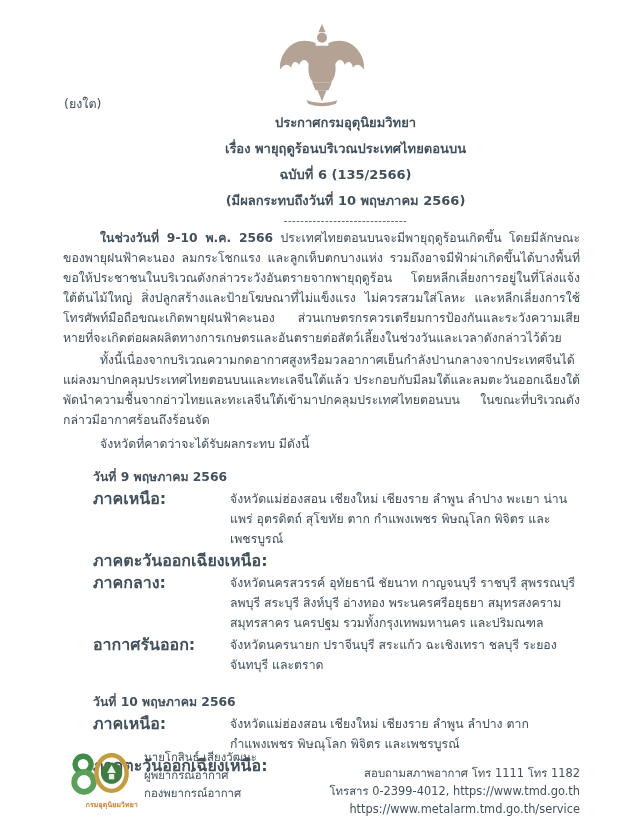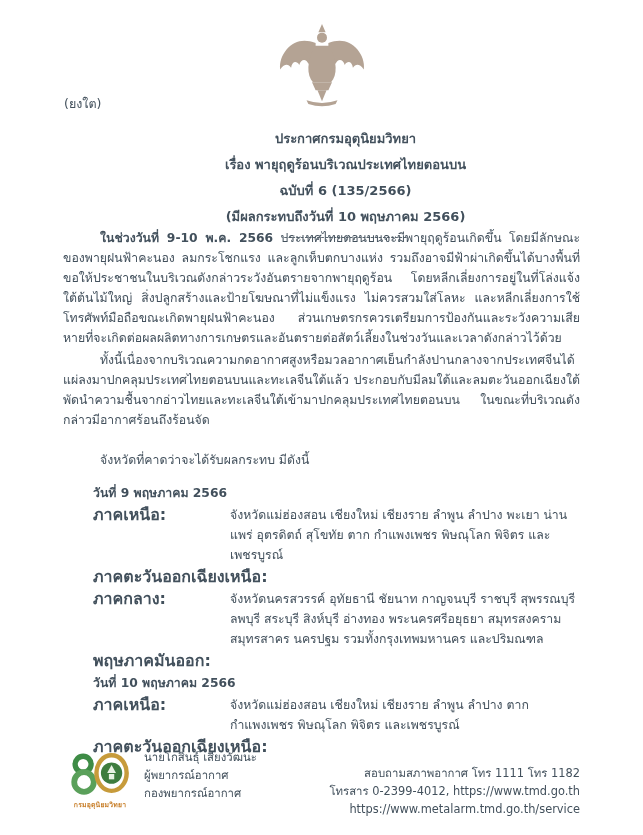--- a/index.html
+++ b/index.html
@@ -15,65 +15,65 @@
   
   .emblem{
     position:absolute;top:20px;left:0;right:0;
     display:flex;justify-content:center;
   }
   .copy-label{
     position:absolute;left:64px;top:94px;
     font-size:12.5px;
   }
   .title-block{
-    position:absolute;top:126px;left:0;right:0;
+    position:absolute;top:110px;left:0;right:0;
     text-align:center;font-weight:bold;font-size:13px;
     line-height:26px;
     padding-left:48px;
   }
   .divider{
     text-align:center;font-size:10px;letter-spacing:.5px;
     line-height:14px;font-weight:normal;
   }
   
   .content{
     position:absolute;top:228px;left:63px;right:63px;
     font-size:12.3px;line-height:20px;
   }
   .para{
     text-indent:37px;text-align:justify;margin:0;
   }
   .para + .para{margin-top:2px;}
   .lead-bold{font-weight:bold;}
-  .provinces-intro{text-indent:37px;margin:20px 0 0 0;}
+  .provinces-intro{text-indent:37px;margin:4px 0 0 0;}
   .day-heading{
     font-weight:bold;margin:13px 0 1px 30px;
   }
-  .day-heading.second{margin-top:2px;}
+  .day-heading.second{margin-top:17px;}
   .region-row{
     display:flex;align-items:flex-start;
     margin:2px 0 2px 30px;
   }
   .region-label{
     flex:0 0 137px;font-weight:bold;white-space:nowrap;
     font-size:16px;
   }
   .region-provinces{flex:1;}
   
   .footer{
     position:absolute;left:62px;right:63px;top:748px;
     display:flex;align-items:flex-start;
     font-size:11.4px;line-height:18px;
   }
   .logo-box{
     width:76px;flex:0 0 76px;text-align:center;margin-top:2px;
   }
   .logo-caption{
     font-size:6.8px;color:#c87f2a;font-weight:bold;line-height:8px;
-    margin-top:-2px;letter-spacing:.2px;
+    margin-top:-2px;letter-spacing:.2px;text-align:right;
   }
   .sign-block{margin-left:6px;}
   .contact-block{margin-left:auto;text-align:right;margin-top:16px;}
 </style>
 </head>
 <body>
 
 <div class="page">
 
   <div class="emblem">
@@ -116,21 +116,22 @@
         <div class="region-provinces">จังหวัดแม่ฮ่องสอน เชียงใหม่ เชียงราย ลำพูน ลำปาง พะเยา น่าน แพร่ อุตรดิตถ์ สุโขทัย ตาก กำแพงเพชร พิษณุโลก พิจิตร และเพชรบูรณ์</div>
       </div>
       <div class="region-row">
         <div class="region-label">ภาคตะวันออกเฉียงเหนือ:</div>
       </div>
       <div class="region-row">
         <div class="region-label">ภาคกลาง:</div>
         <div class="region-provinces">จังหวัดนครสวรรค์ อุทัยธานี ชัยนาท กาญจนบุรี ราชบุรี สุพรรณบุรี ลพบุรี สระบุรี สิงห์บุรี อ่างทอง พระนครศรีอยุธยา สมุทรสงคราม สมุทรสาคร นครปฐม รวมทั้งกรุงเทพมหานคร และปริมณฑล</div>
       </div>
       <div class="region-row">
-        <div class="region-label">พฤษภาคมันออก:</div>
+        <div class="region-label">อากาศรันออก:</div>
+        <div class="region-provinces">จังหวัดนครนายก ปราจีนบุรี สระแก้ว ฉะเชิงเทรา ชลบุรี ระยอง จันทบุรี และตราด</div>
       </div>
     </div>
 
     <div>
       <div class="day-heading second">วันที่ 10 พฤษภาคม 2566</div>
 
       <div class="region-row">
         <div class="region-label">ภาคเหนือ:</div>
         <div class="region-provinces">จังหวัดแม่ฮ่องสอน เชียงใหม่ เชียงราย ลำพูน ลำปาง ตาก กำแพงเพชร พิษณุโลก พิจิตร และเพชรบูรณ์</div>
       </div>

